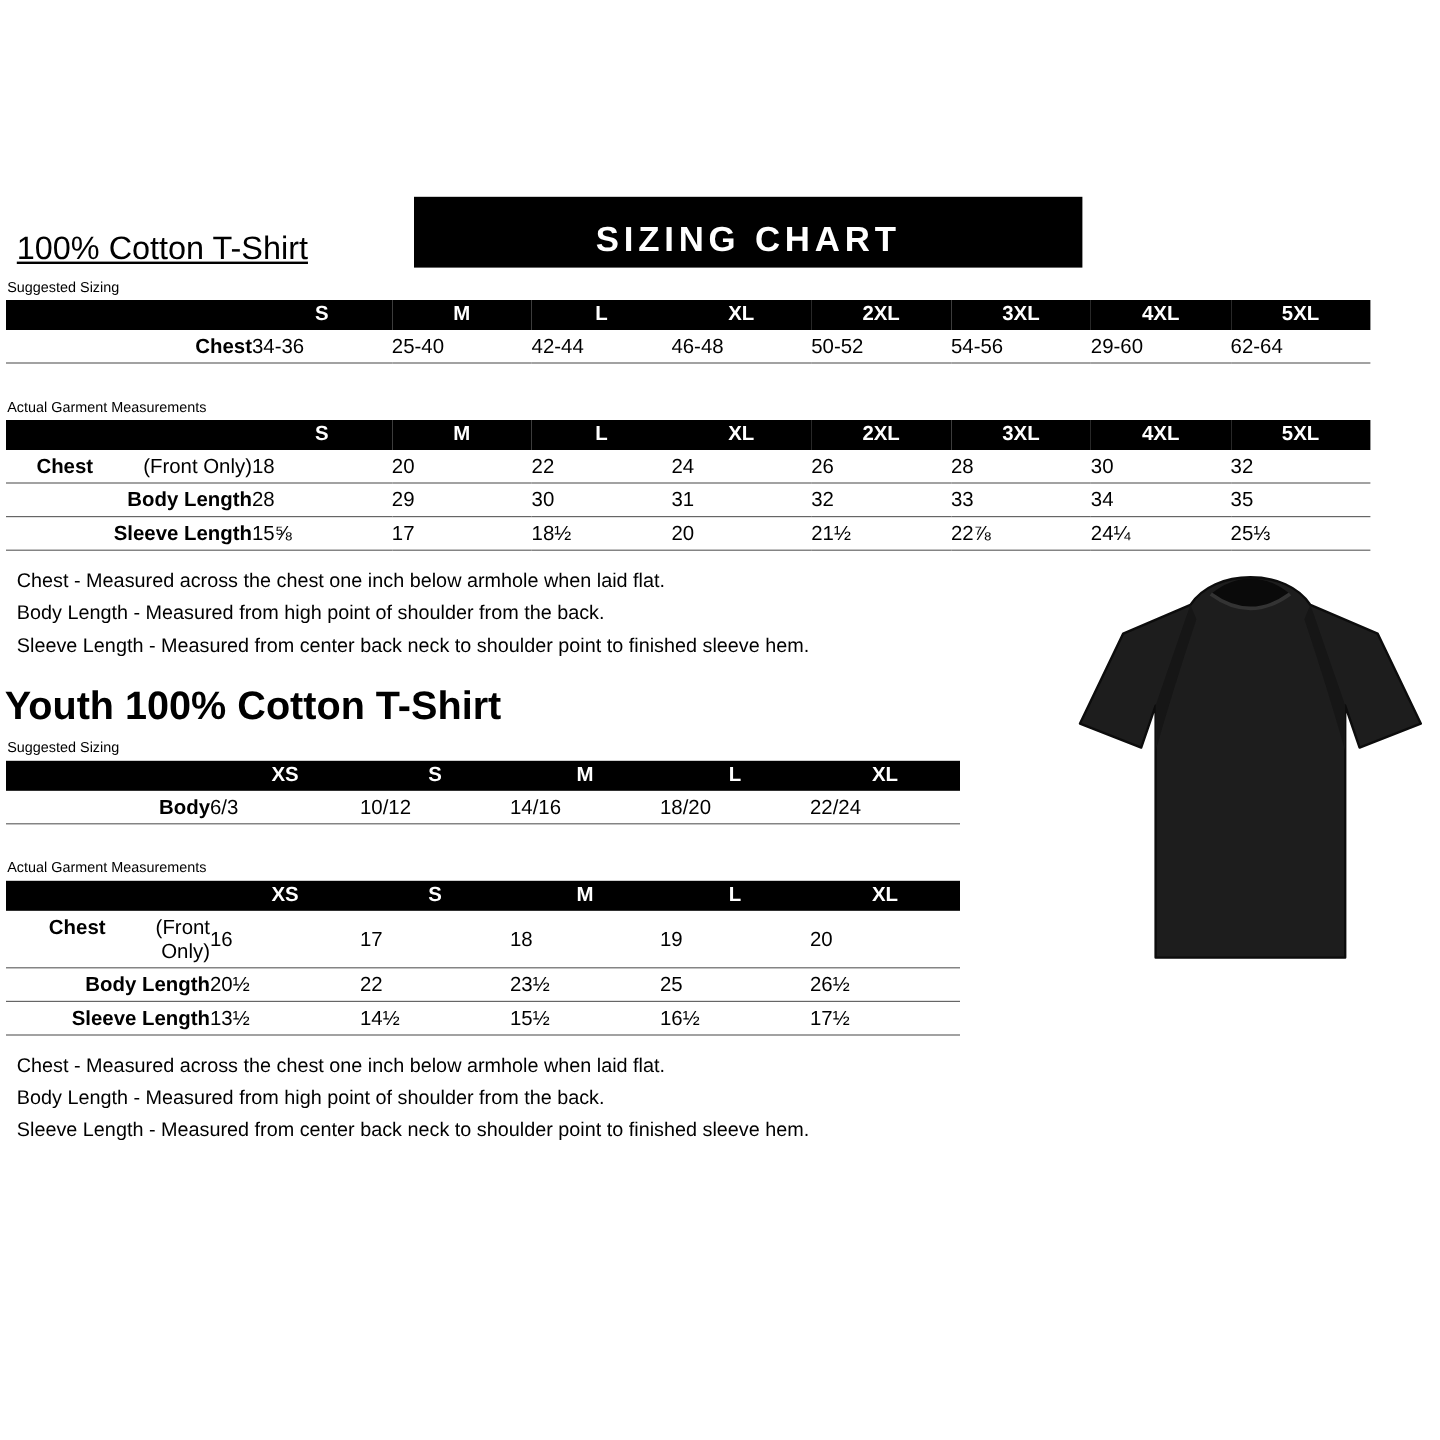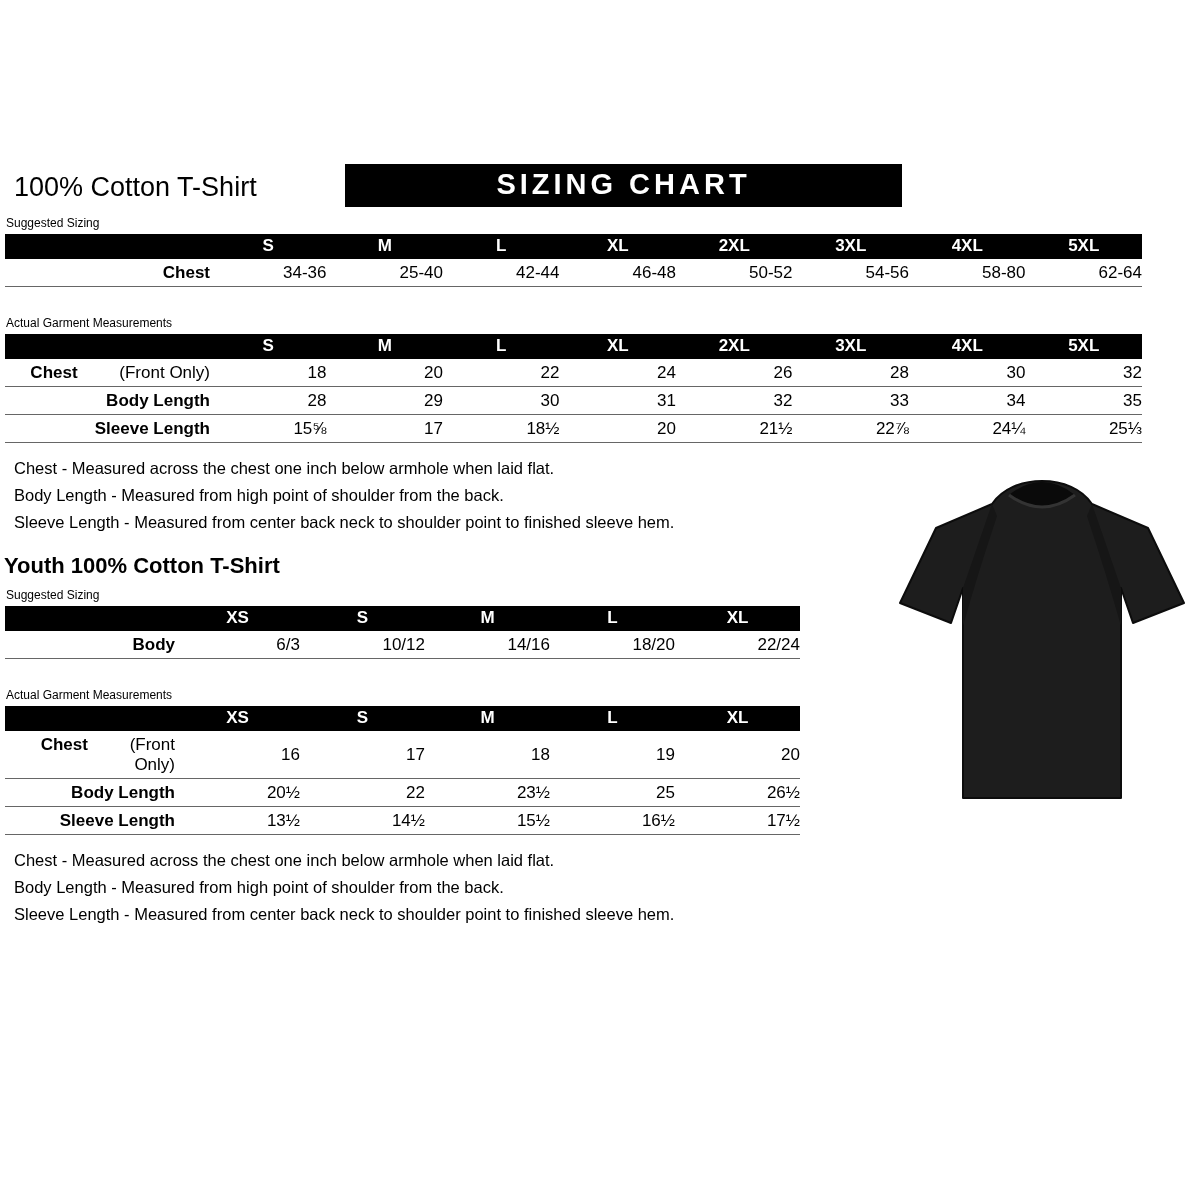--- a/index.html
+++ b/index.html
@@ -8,70 +8,70 @@
     width: 1200px;
     height: 1200px;
     background: #ffffff;
     color: #000000;
     font-family: "Liberation Sans", sans-serif;
     position: relative;
     overflow: hidden;
   }
   .page { position: absolute; top: 164px; left: 0; width: 1200px; }
 
-  .header-row { display: flex; align-items: center; }
+  .header-row { display: flex; align-items: flex-end; text-decoration: underline; }
   .adult-title {
     font-size: 27px;
     font-weight: 400;
     margin: 4px 0 0 14px;
     width: 331px;
     white-space: nowrap;
   }
   .banner {
     width: 557px;
     background: #000000;
     color: #ffffff;
     font-size: 29px;
     font-weight: 700;
     letter-spacing: 4px;
     text-align: center;
-    padding: 4px 0 6px 0;
+    padding: 20px 0 6px 0;
   }
 
   .section-label { font-size: 12px; margin: 9px 0 4px 6px; }
   .section-label.actual-adult { margin-top: 29px; }
   .section-label.actual-youth { margin-top: 29px; }
 
   table { border-collapse: collapse; table-layout: fixed; margin-left: 5px; }
   .adult-table { width: 1137px; }
   .youth-table { width: 795px; }
   th {
     background: #000000;
     color: #ffffff;
     font-size: 17px;
     font-weight: 700;
     text-align: center;
     padding: 2px 0 3px 0;
   }
   td {
     font-size: 17px;
-    text-align: right;
+    text-align: left;
     padding: 4px 0 3px 0;
     border-bottom: 1px solid #666666;
   }
   td.row-label { text-align: right; padding-left: 12px; font-weight: 700; }
   td.row-label .note-part { font-weight: 400; margin-left: 37px; }
   col.label-col-adult { width: 205px; }
   col.label-col-youth { width: 170px; }
 
   .notes { margin: 15px 0 0 14px; }
   .note-line { font-size: 16.5px; margin-bottom: 7px; line-height: 20px; }
 
   .youth-title {
-    font-size: 22px;
+    font-size: 33px;
     font-weight: 700;
     margin: 21px 0 0 4px;
     white-space: nowrap;
   }
   .youth-block .section-label:first-of-type { margin-top: 12px; }
 
   .tshirt-wrap { position: absolute; left: 897px; top: 476px; width: 290px; height: 330px; }
 </style>
 </head>
 <body>
@@ -111,21 +111,21 @@
     </thead>
     <tbody>
       <tr>
         <td class="row-label">Chest</td>
         <td>34-36</td>
         <td>25-40</td>
         <td>42-44</td>
         <td>46-48</td>
         <td>50-52</td>
         <td>54-56</td>
-        <td>58-80</td>
+        <td>29-60</td>
         <td>62-64</td>
       </tr>
     </tbody>
   </table>
 
   <div class="section-label actual-adult">Actual Garment Measurements</div>
   <table class="adult-table">
     <colgroup>
         <col class="label-col-adult">
         <col>

